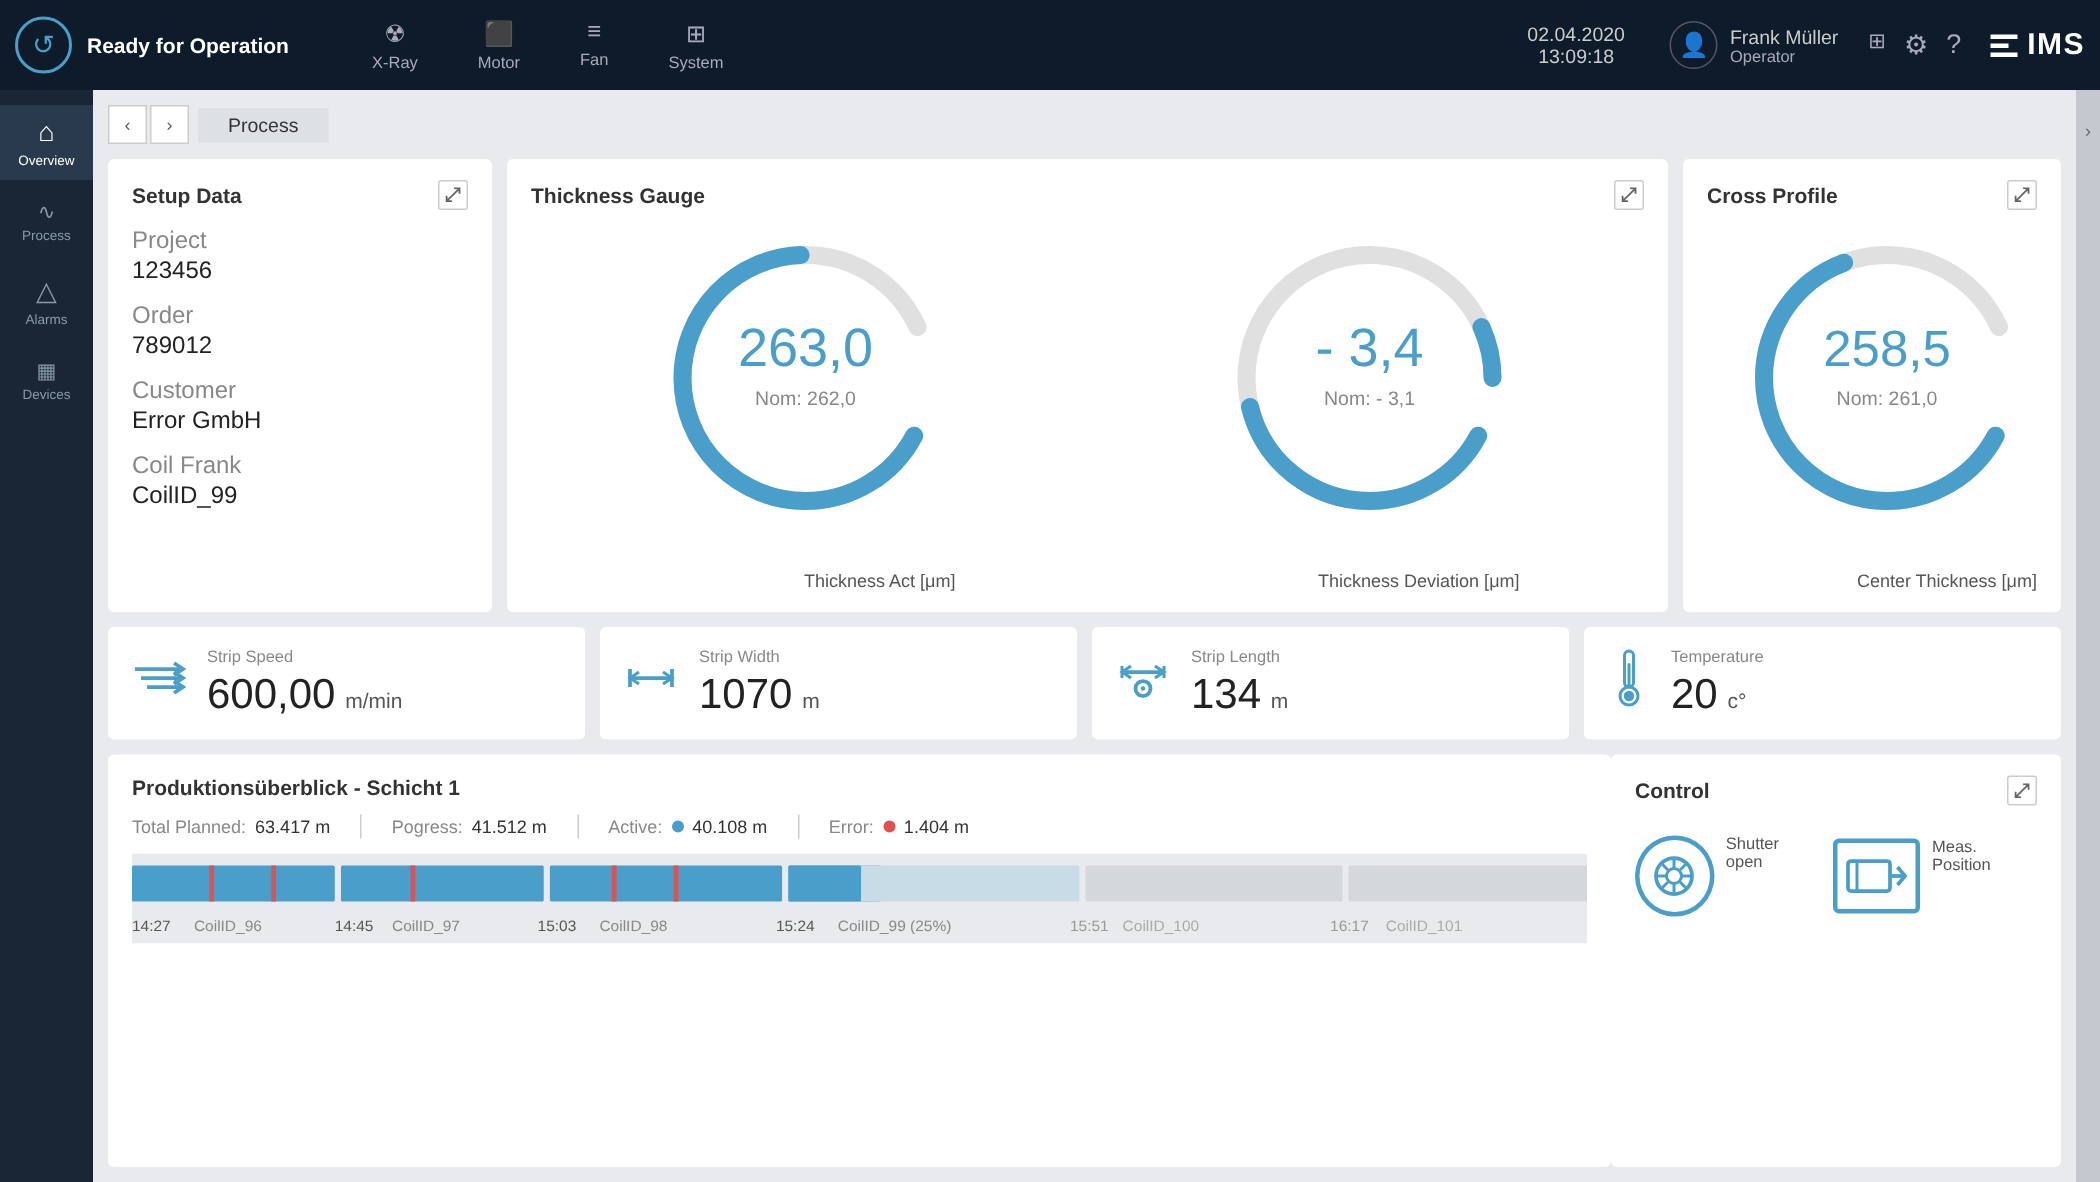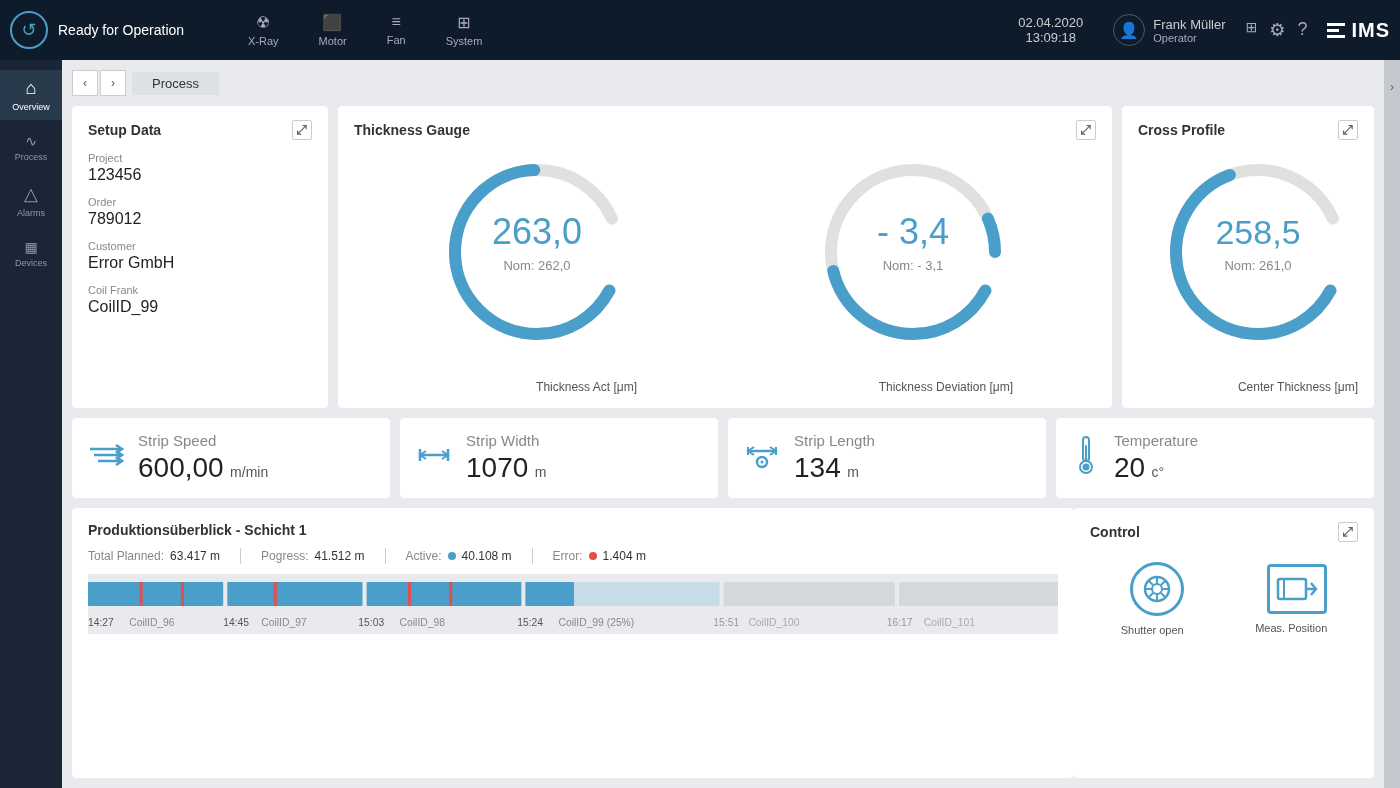--- a/index.html
+++ b/index.html
@@ -23,21 +23,21 @@
     .logo-icon {
       width: 38px; height: 38px;
       border: 2px solid #4a9eca;
       border-radius: 50%;
       display: flex; align-items: center; justify-content: center;
       color: #4a9eca; font-size: 18px;
     }
     .status-text {
       color: #fff;
       font-size: 14px;
-      font-weight: 400;
+      font-weight: 700;
     }
     .nav-buttons {
       display: flex;
       gap: 4px;
       margin-left: 10px;
     }
     .nav-btn {
       display: flex; flex-direction: column; align-items: center;
       padding: 6px 18px;
       color: #aab;
@@ -148,21 +148,21 @@
       font-size: 14px; font-weight: 600; color: #333;
       margin-bottom: 12px;
       display: flex; justify-content: space-between; align-items: center;
     }
     .card-expand {
       color: #666; font-size: 13px; cursor: pointer;
       border: 1px solid #ccc; padding: 1px 4px; border-radius: 2px;
     }
     .setup-card { width: 256px; flex-shrink: 0; }
     .setup-field { margin-bottom: 12px; }
-    .setup-field-label { font-size: 11px; color: #888; margin-bottom: 2px; }
+    .setup-field-label { font-size: 16px; color: #888; margin-bottom: 2px; }
     .setup-field-value { font-size: 16px; color: #222; font-weight: 400; }
 
     
     .gauge-card { flex: 1; }
     .gauges-container {
       display: flex;
       justify-content: space-around;
       align-items: center;
       gap: 10px;
     }
@@ -186,21 +186,21 @@
       flex: 1;
       background: #fff;
       border-radius: 4px;
       padding: 14px 16px;
       display: flex;
       align-items: center;
       gap: 14px;
     }
     .stat-icon { font-size: 28px; color: #4a9eca; }
     .stat-content { }
-    .stat-label { font-size: 15px; color: #888; margin-bottom: 3px; }
+    .stat-label { font-size: 11px; color: #888; margin-bottom: 3px; }
     .stat-value { font-size: 28px; font-weight: 300; color: #222; }
     .stat-unit { font-size: 14px; color: #555; margin-left: 2px; }
 
     
     .bottom-row {
       display: flex;
       flex: 1;
     }
 
     
@@ -235,21 +235,21 @@
       padding: 14px 16px;
     }
     .control-icons {
       display: flex;
       justify-content: space-around;
       align-items: center;
       margin-top: 20px;
       gap: 10px;
     }
     .control-item {
-      display: flex; flex-direction: column; align-items: flex-end; gap: 8px;
+      display: flex; flex-direction: row; align-items: flex-start; gap: 8px;
     }
     .control-icon-circle {
       width: 54px; height: 54px;
       border: 3px solid #4a9eca;
       border-radius: 50%;
       display: flex; align-items: center; justify-content: center;
       font-size: 22px; color: #4a9eca;
     }
     .control-label { font-size: 11px; color: #555; }
 

